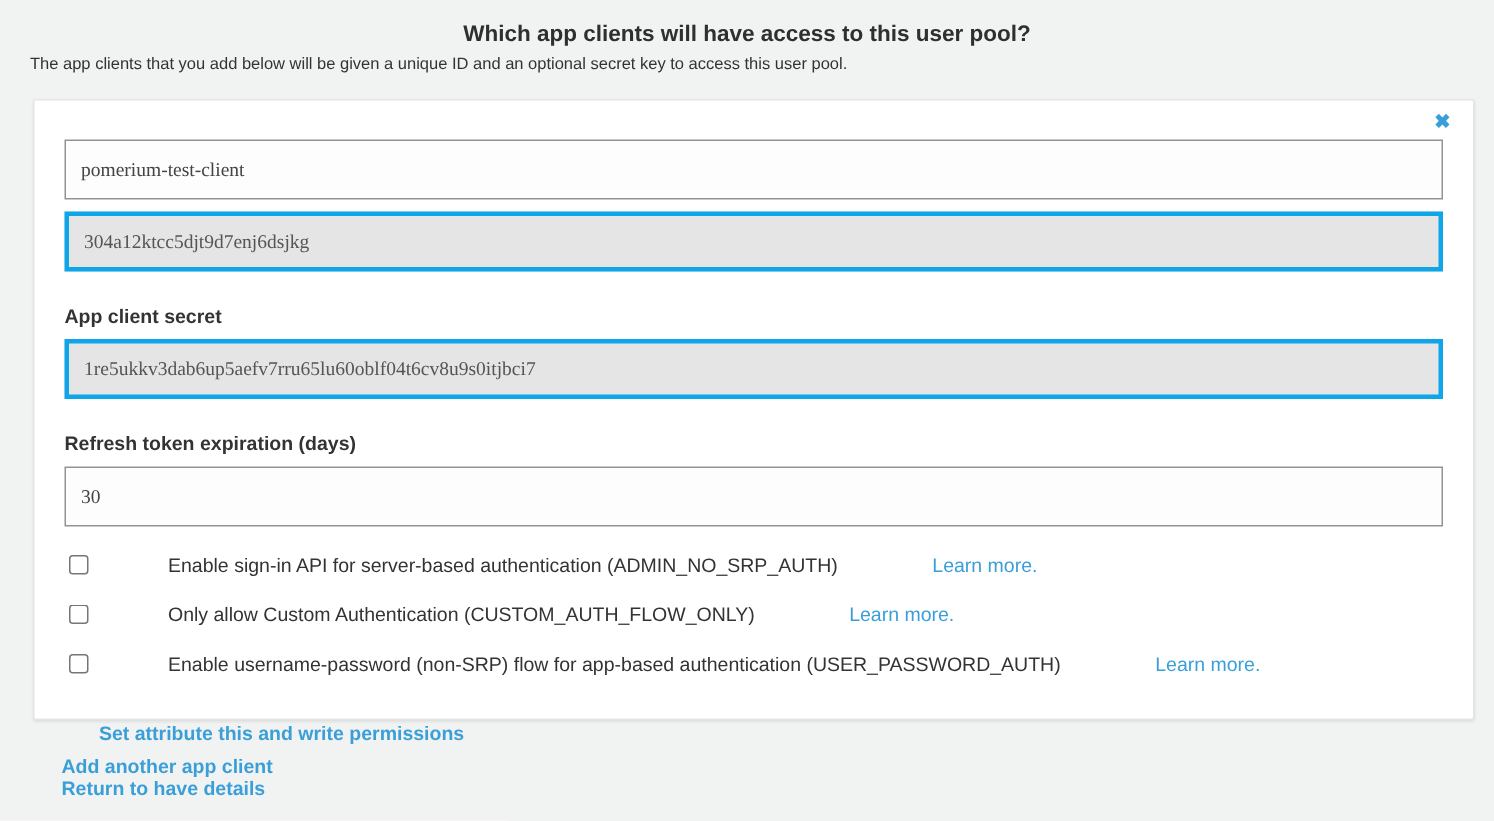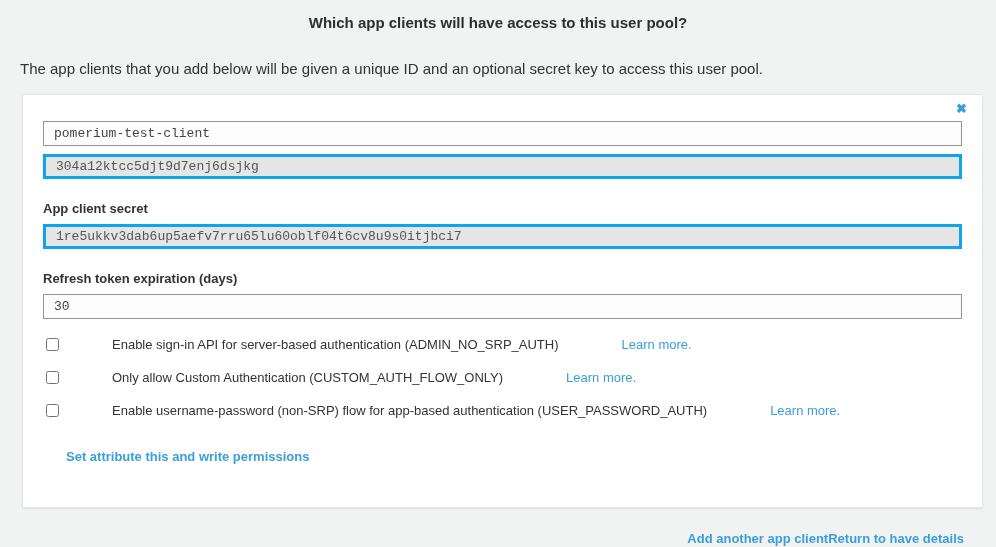--- a/index.html
+++ b/index.html
@@ -14,22 +14,22 @@
   }
   .page-title {
     margin: 0;
     padding-top: 14px;
     text-align: center;
     font-size: 15px;
     font-weight: bold;
     color: #2d2f30;
   }
   .page-subtitle {
-    margin: 29px 0 0 20px;
-    font-size: 15px;
+    margin: 6px 0 0 20px;
+    font-size: 11px;
     color: #333;
   }
   .card {
     position: relative;
     box-sizing: border-box;
     margin: 17px 13px 0 22px;
     height: 414px;
     background: #ffffff;
     border: 1px solid #e4e5e5;
     border-radius: 2px;
@@ -43,23 +43,23 @@
     color: #3a9fd9;
     font-size: 13px;
     font-weight: bold;
     line-height: 13px;
     cursor: pointer;
   }
   .text-input {
     display: block;
     box-sizing: border-box;
     width: 100%;
-    height: 25px;
+    height: 40px;
     padding: 0 10px;
-    font-family: Liberation Mono, monospace;
+    font-family: Liberation Serif, serif;
     font-size: 13px;
     color: #444;
   }
   .editable {
     background: #fdfdfd;
     border: 1px solid #8f9496;
   }
   .readonly {
     background: #e5e5e5;
     border: 3px solid #0ea5e9;
@@ -97,22 +97,23 @@
     display: inline-block;
     margin: 31px 0 0 23px;
     color: #3a9fd9;
     font-size: 13px;
     font-weight: bold;
     text-decoration: none;
     cursor: pointer;
   }
   .footer {
     display: flex;
-    justify-content: flex-end;
+    justify-content: space-between;
     margin: 23px 32px 0 41px;
+    flex-direction: column;
   }
   .footer a {
     color: #3a9fd9;
     font-size: 13px;
     font-weight: bold;
     text-decoration: none;
     cursor: pointer;
   }
 </style>
 </head>

